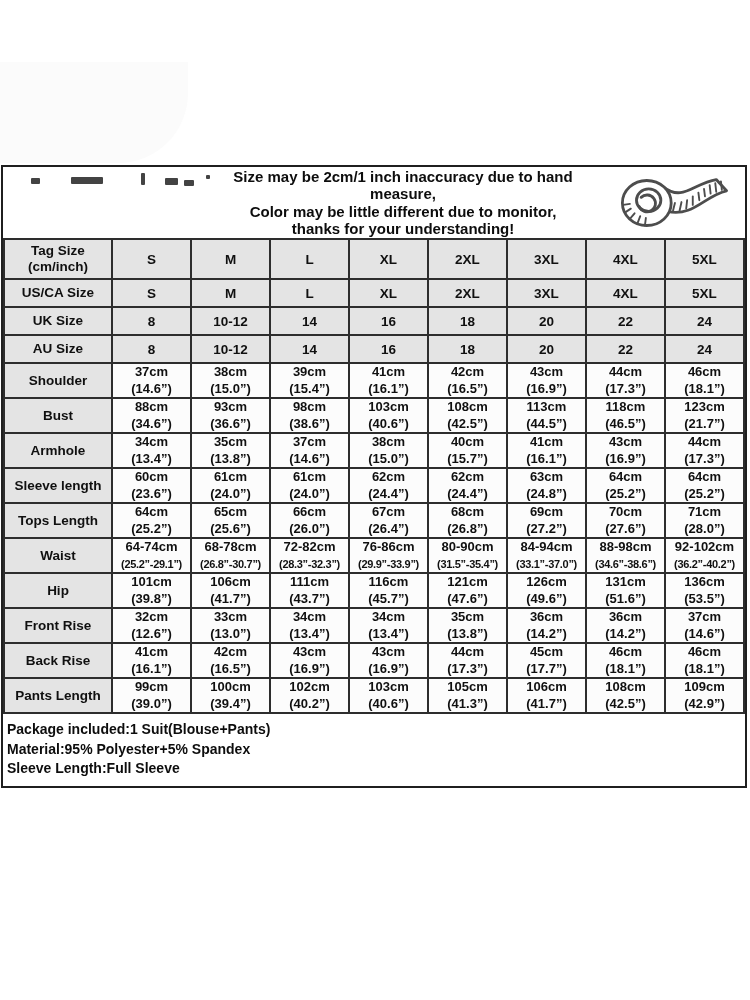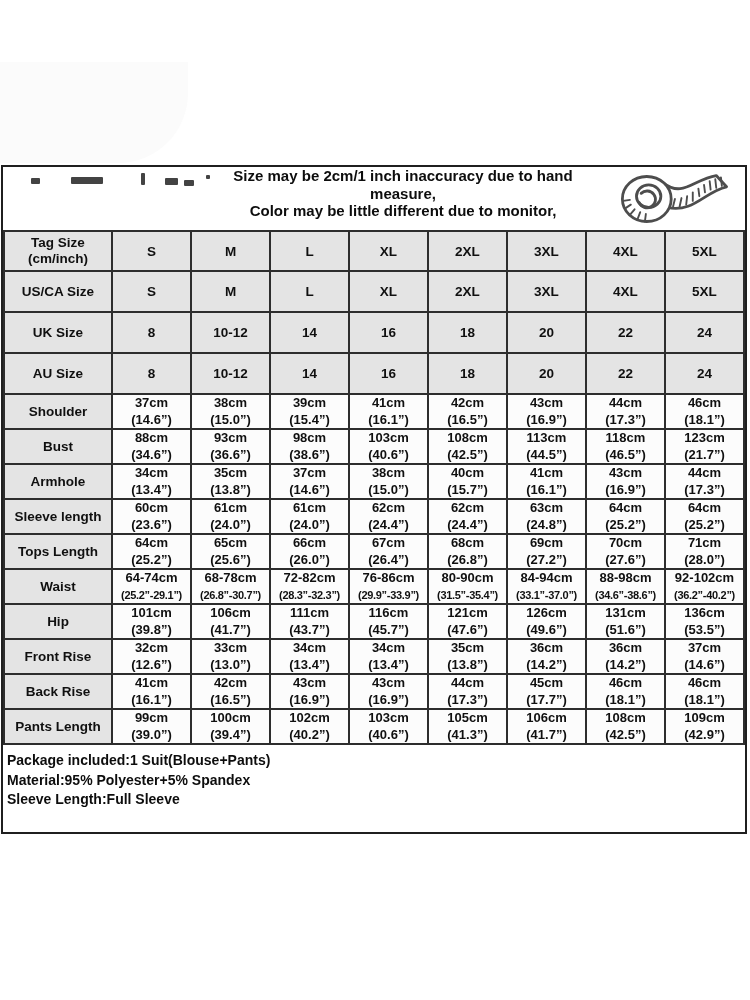--- a/index.html
+++ b/index.html
@@ -10,64 +10,65 @@
   
   .photo-ghost {
     position:absolute; top:62px; left:0; width:188px; height:101px;
     background:#fbfbfb; border-radius:0 0 70px 0;
   }
   .sheet {
     position:absolute; top:165px; left:1px; width:746px;
     border:2px solid #1f1f1f; background:#ffffff; box-sizing:border-box;
   }
   
-  .notice-band { height:63px; display:flex; position:relative; background:#ffffff; }
+  .notice-band { height:71px; display:flex; align-items:center; position:relative; background:#ffffff; }
   .logo-area { width:200px; height:100%; position:relative; flex:0 0 auto; }
   .logo-area span { position:absolute; background:#232323; filter:blur(0.7px); opacity:.85; border-radius:1px; }
   .m1 { left:28px;  top:11px; width:9px;  height:6px; }
   .m2 { left:68px;  top:10px; width:32px; height:7px; }
   .m3 { left:138px; top:6px;  width:4px;  height:12px; }
   .m4 { left:162px; top:11px; width:13px; height:7px; }
   .m5 { left:181px; top:13px; width:10px; height:6px; }
   .m6 { left:203px; top:8px;  width:4px;  height:4px; }
   .notice-text { flex:1 1 auto; text-align:center; font-weight:bold; font-size:15px; line-height:17.5px; color:#0d0d0d; }
   .tape-area { flex:0 0 auto; width:142px; display:flex; justify-content:center; align-items:center; }
   
   table.size-chart { border-collapse:collapse; width:100%; table-layout:fixed; text-align:center; }
   table.size-chart th, table.size-chart td { border:2px solid #2d2d2d; padding:0; vertical-align:middle; font-weight:bold; }
   tr.row-header { height:40px;border-radius:15px; }
-  tr.row-size   { height:41px; }
+  tr.row-size   { height:28px; }
   tr.row-measure{ height:24px; }
   table.size-chart th { background:#e4e4e4; font-size:13.5px; line-height:16px; }
   tr.row-header td, tr.row-size td { background:#e4e4e4; font-size:13.5px; }
   tr.row-measure td { background:#fcfcfc; font-size:13px; line-height:16.5px; }
   tr.row-measure th { line-height:15px; }
   .tight { font-size:11px; letter-spacing:-0.3px; }
   
-  .notes { background:#ffffff; padding:6px 4px 22px 4px; font-weight:bold; font-size:14px; line-height:19.6px; color:#0d0d0d; }
+  .notes { background:#ffffff; padding:6px 4px 7px 4px; font-weight:bold; font-size:14px; line-height:19.6px; color:#0d0d0d; }
 </style>
 </head>
 <body>
 
 <div class="photo-ghost"></div>
 
 <div class="sheet">
 
   <div class="notice-band">
     <div class="logo-area">
       <span class="m1"></span>
         <span class="m2"></span>
         <span class="m3"></span>
       <span class="m4"></span>
         <span class="m5"></span>
         <span class="m6"></span>
     </div>
     <div class="notice-text">
       <div>Size may be 2cm/1 inch inaccuracy due to hand measure,</div>
       <div>Color may be little different due to monitor,</div>
+      <div>thanks for your understanding!</div>
     </div>
     <div class="tape-area">
       <svg width="122" height="62" viewBox="0 0 130 66" fill="none">
         <g stroke="#4d4d4d" stroke-width="3" stroke-linecap="round" stroke-linejoin="round">
 
           <path d="M54 16 C 74 32, 86 12, 110 8 L 121 20 C 98 25, 86 48, 58 42 Z" fill="#ffffff"></path>
 
           <g stroke-width="2">
             <path d="M64 41 L66 33"></path>
               <path d="M71 41 L73 32"></path>

